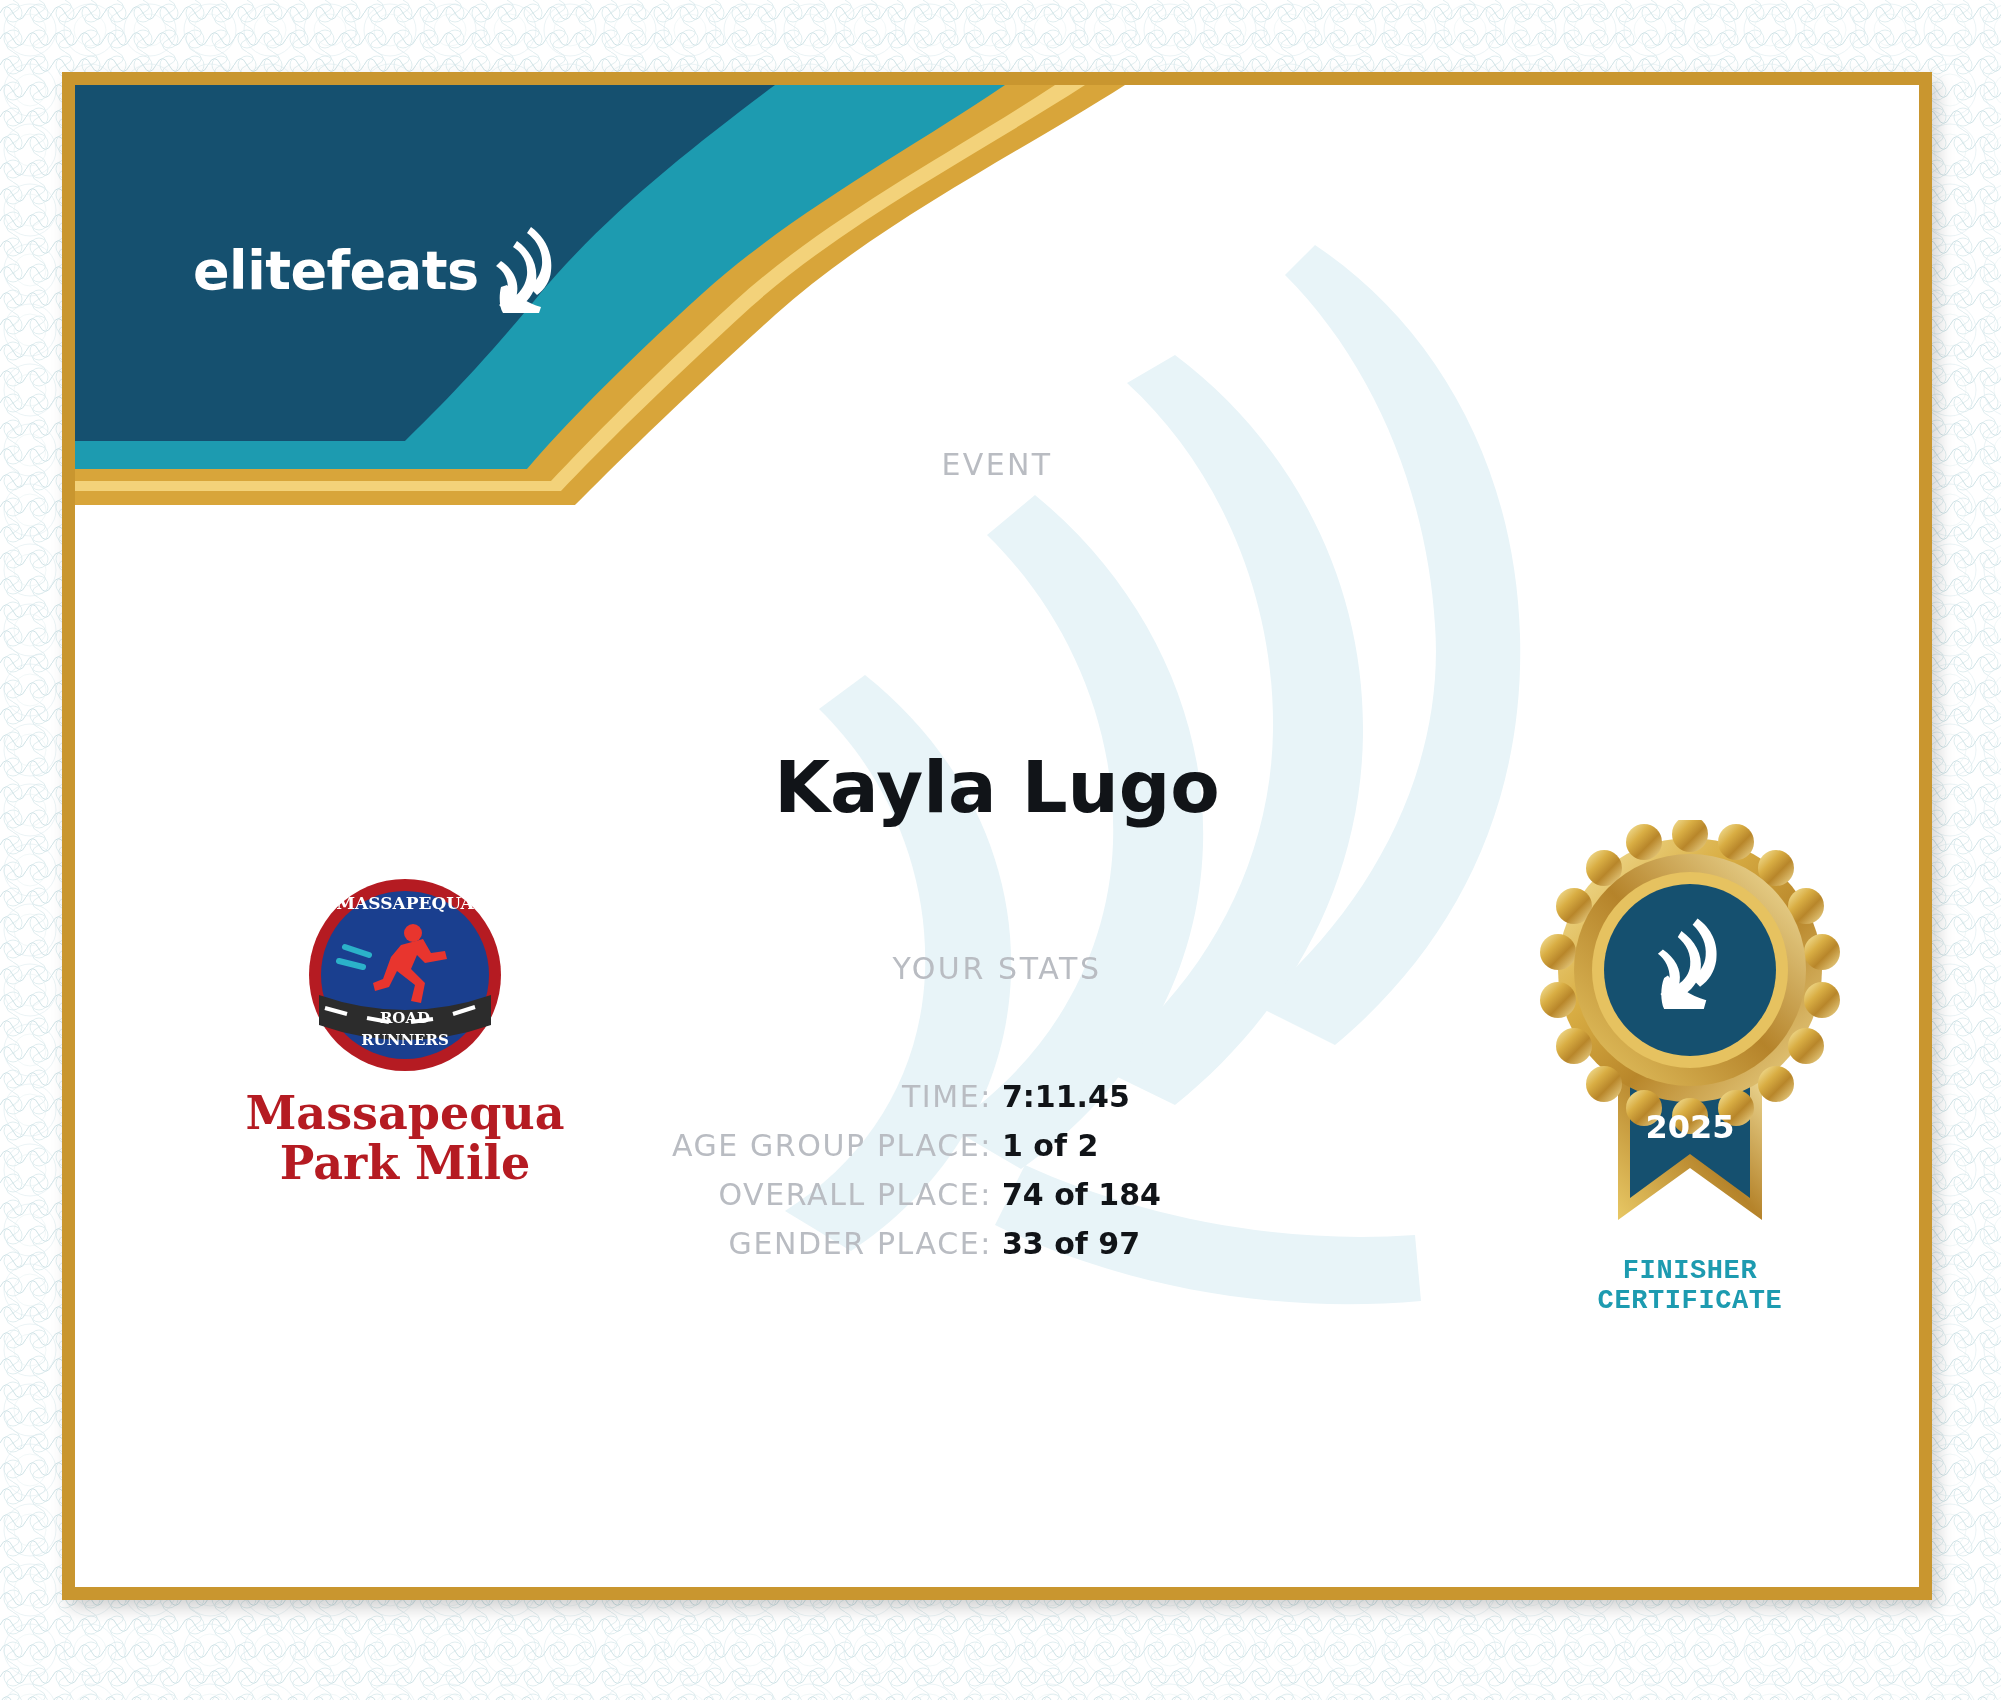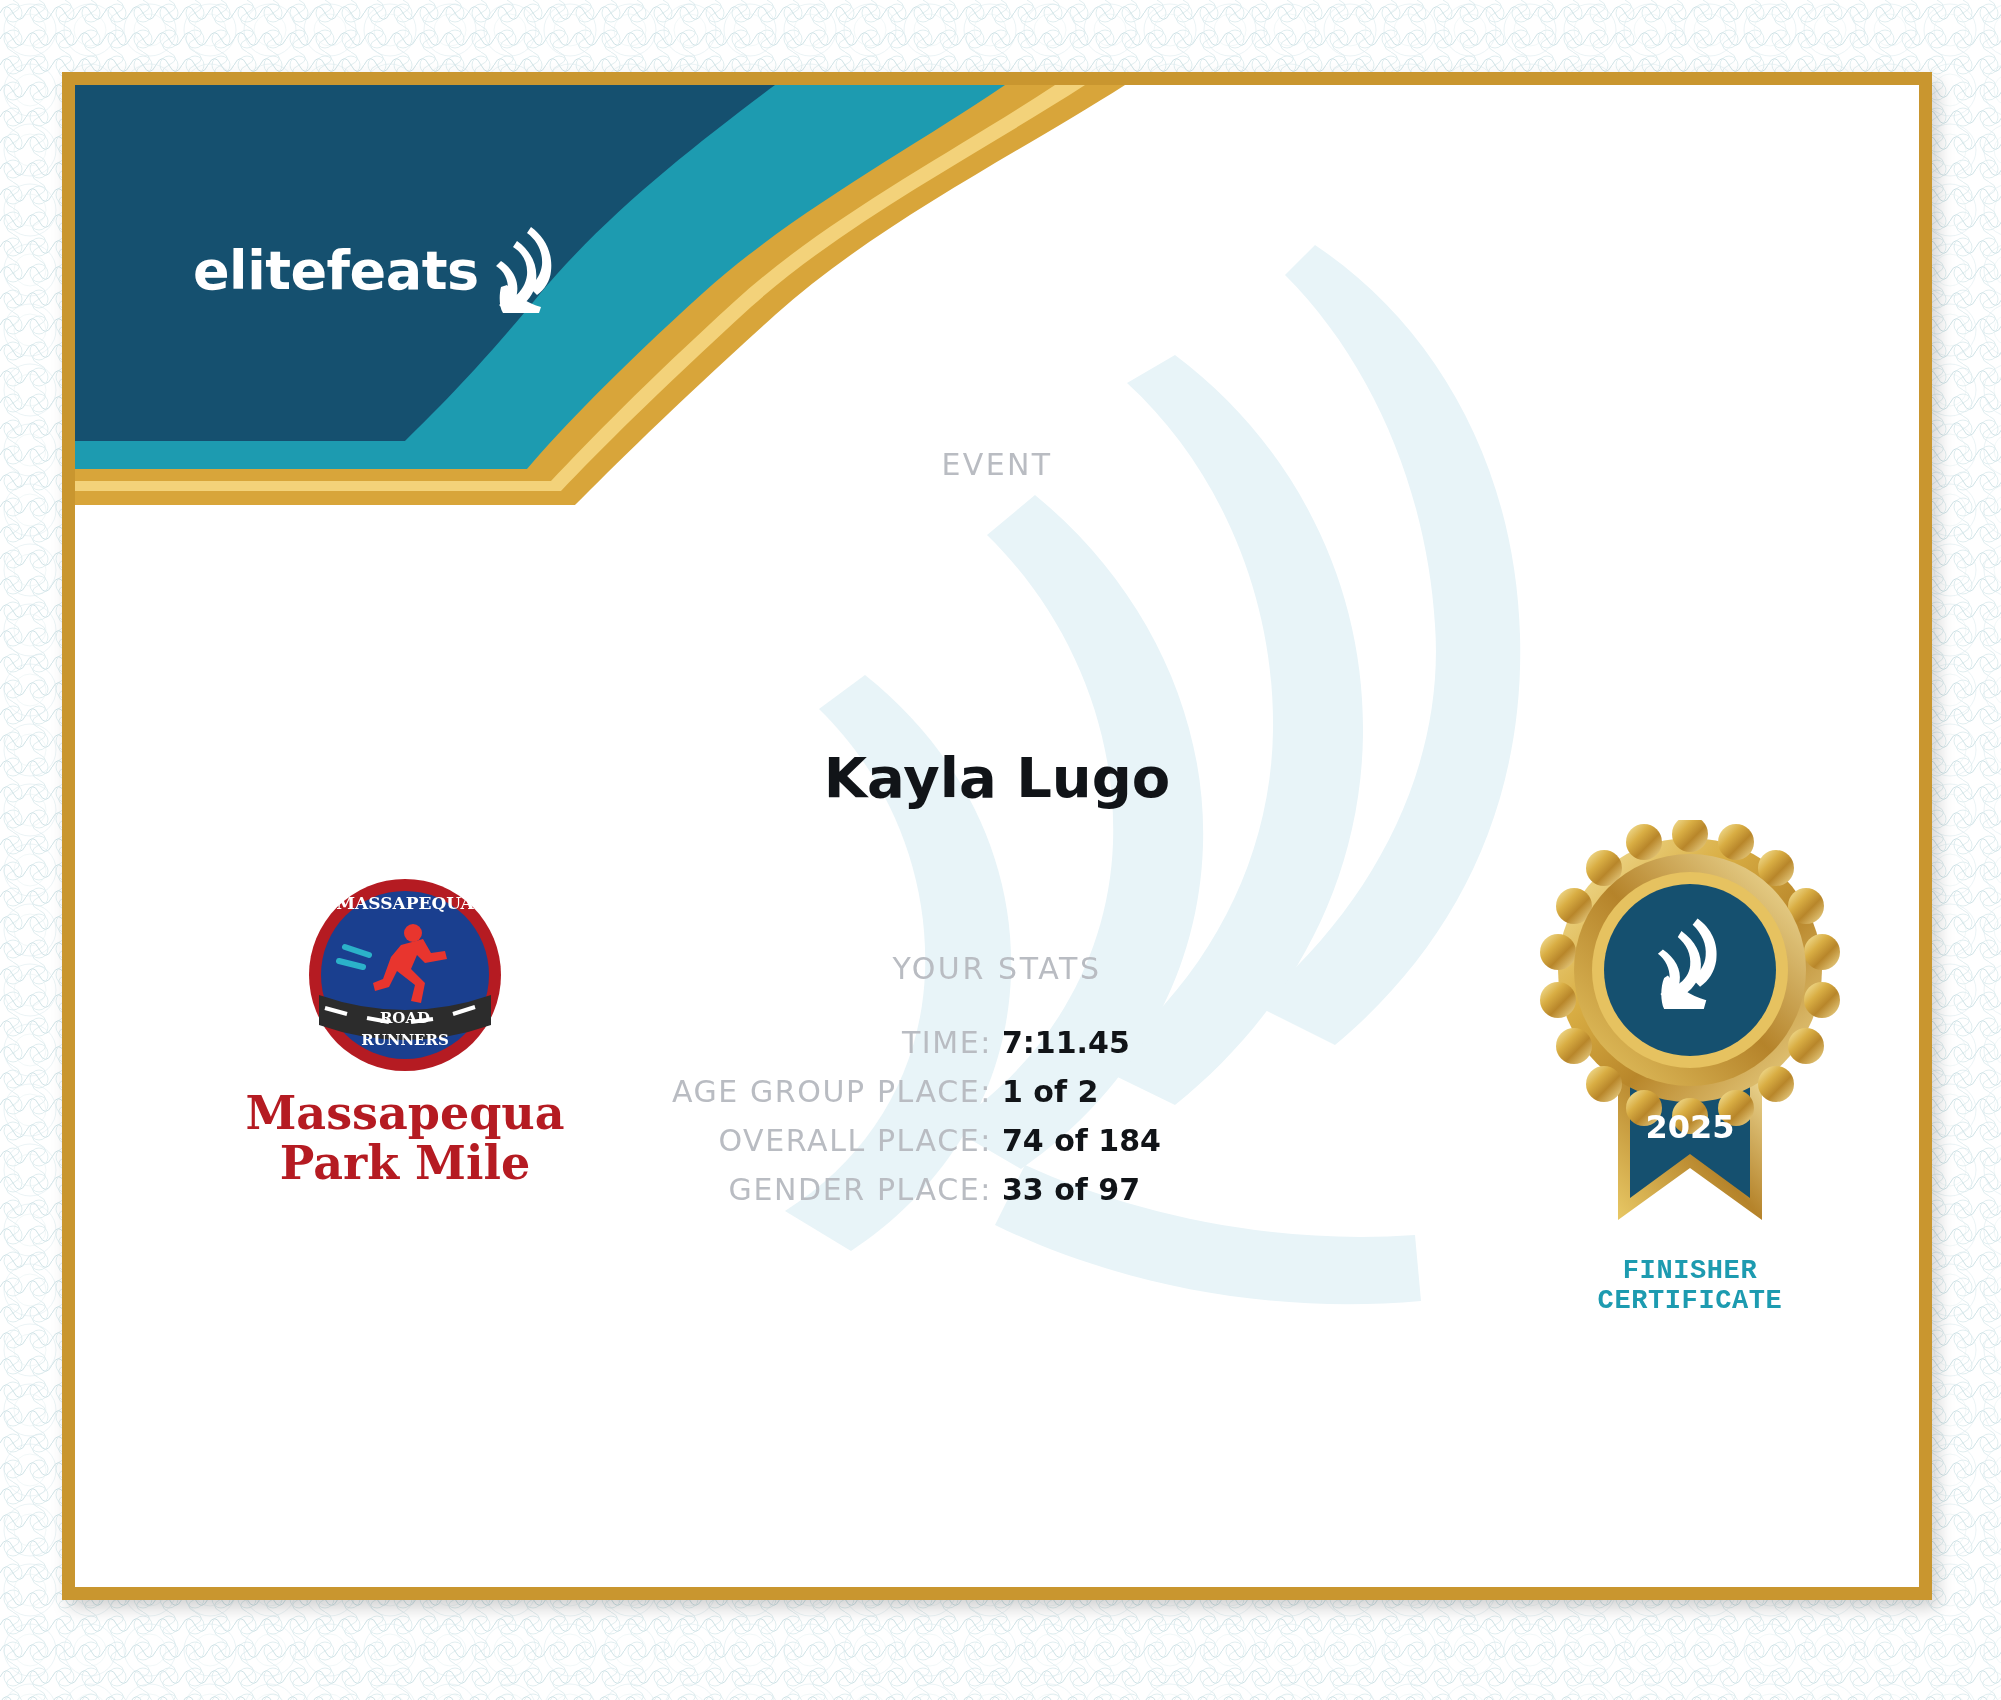--- a/index.html
+++ b/index.html
@@ -109,29 +109,29 @@
 
   #event-label { top: 362px; }
   #event-name {
     top: 405px;
     font-size: 59px;
     letter-spacing: -0.5px;
   }
   #awarded-label { top: 618px; letter-spacing: 2.6px; }
   #recipient-name {
     top: 660px;
-    font-size: 56px;
+    font-size: 72px;
     letter-spacing: 0px;
   }
   #stats-label { top: 866px; letter-spacing: 2.6px; }
 
   
   .stats {
     position: absolute;
-    top: 940px;
+    top: 994px;
     left: 0;
     width: 100%;
   }
   .stat-row {
     display: flex;
     justify-content: center;
     align-items: baseline;
     margin-bottom: 14px;
   }
   .stat-key {

